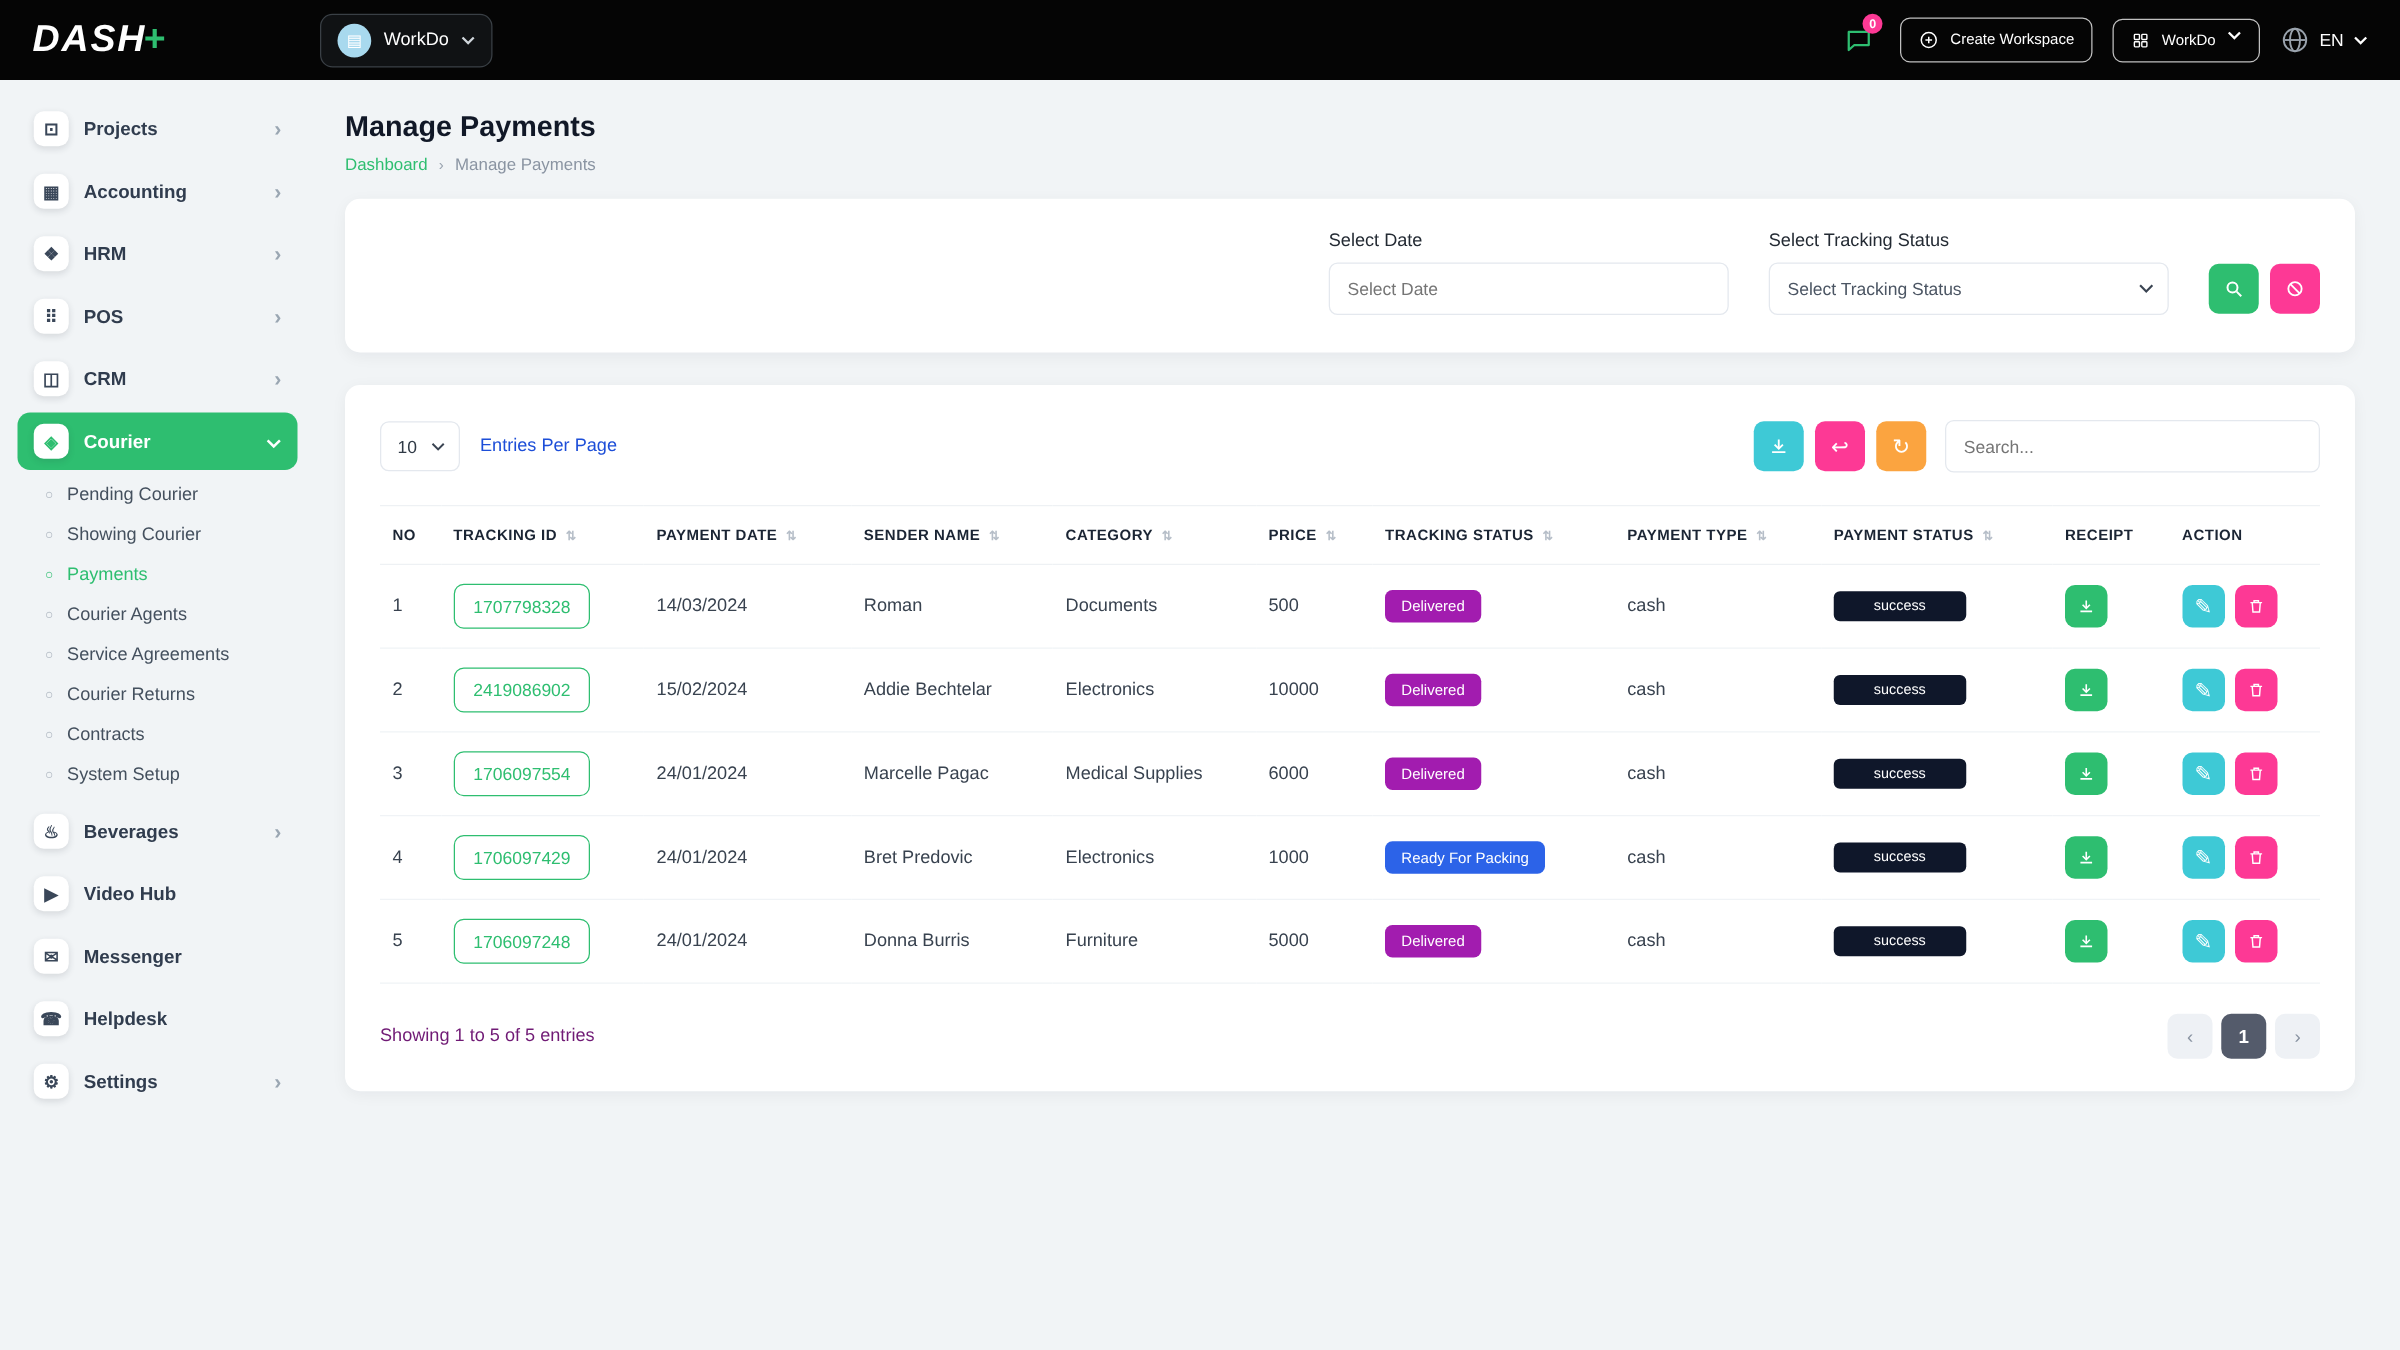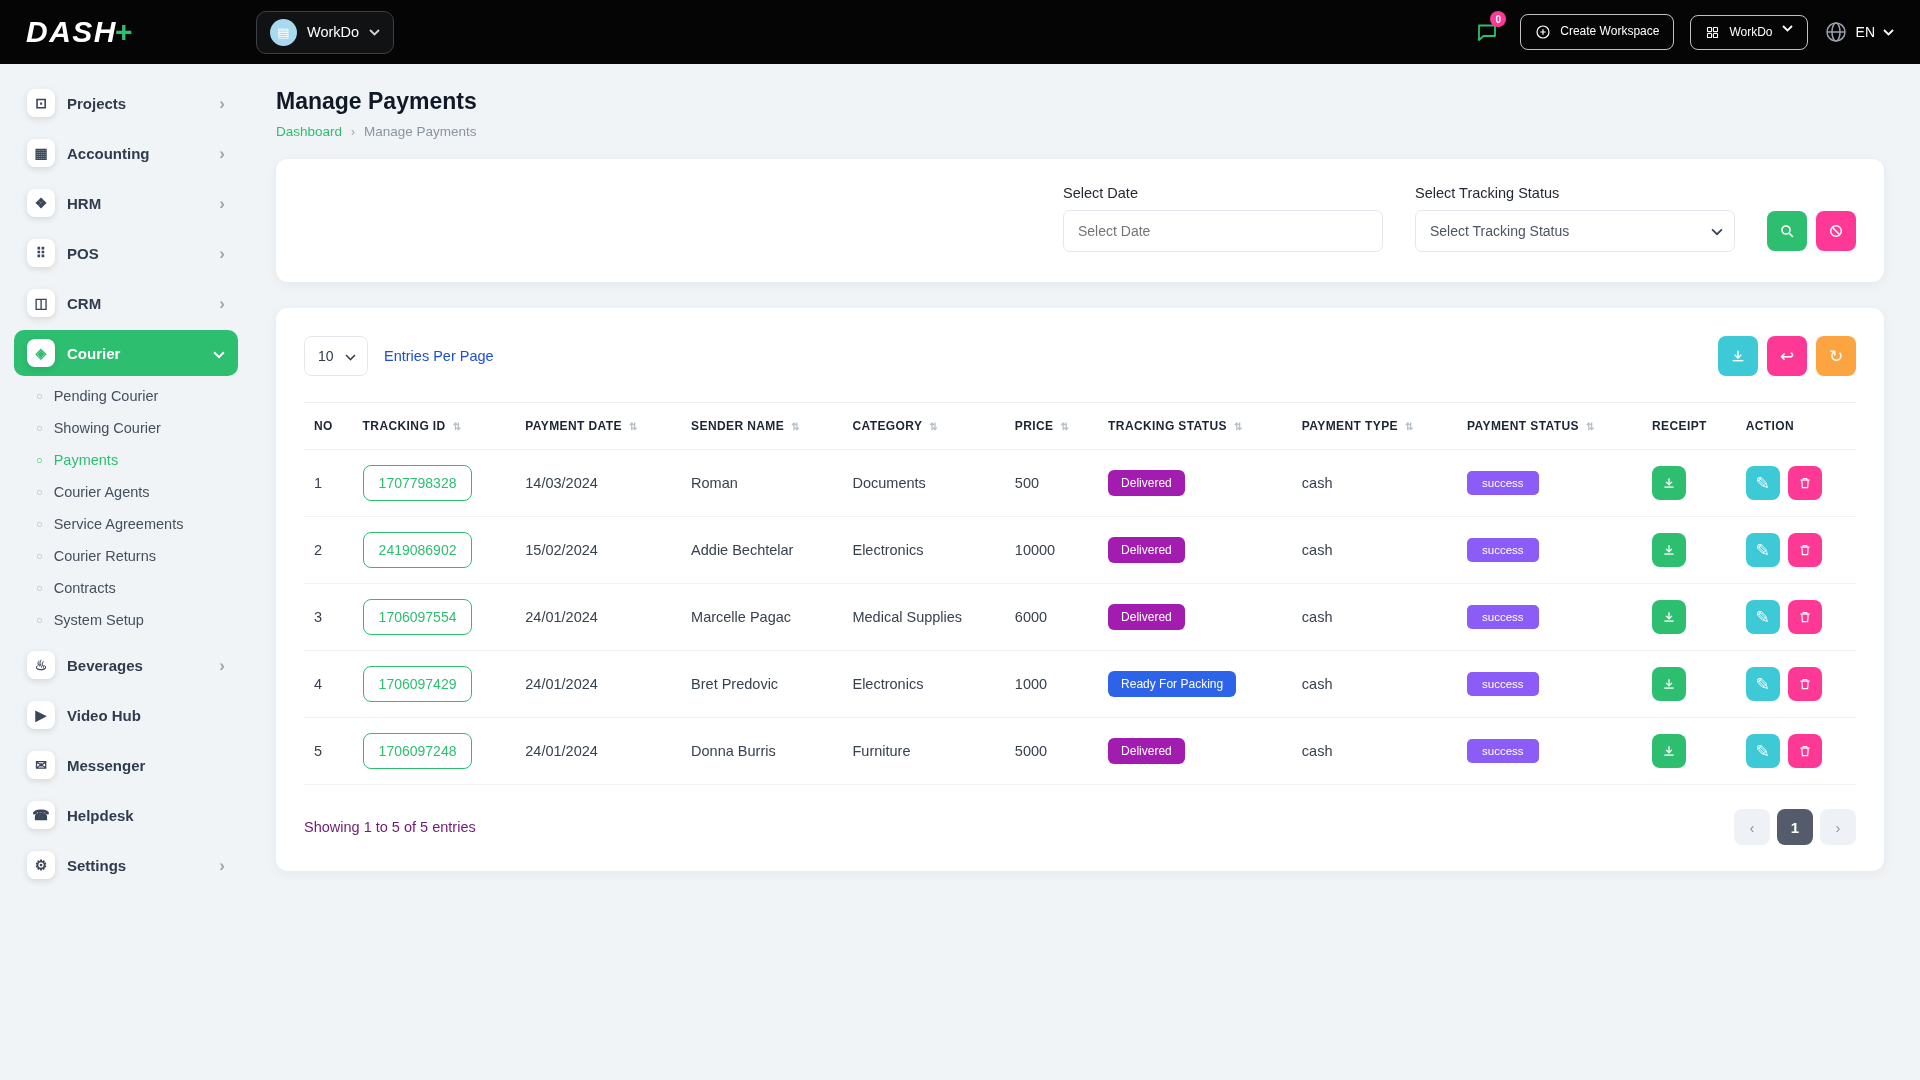--- a/index.html
+++ b/index.html
@@ -75,21 +75,21 @@
 
   table{width:100%;border-collapse:collapse;margin-top:26px}
   th{font-size:12px;font-weight:700;letter-spacing:.4px;text-transform:uppercase;color:#1b2534;text-align:left;padding:16px 10px;border-top:1px solid #eef1f4;border-bottom:1px solid #eef1f4;white-space:nowrap}
   .sort{font-size:10px;color:#b6bec8;margin-left:7px;cursor:pointer}
   td{padding:15px 10px;font-size:14.5px;color:#38424f;border-bottom:1px solid #f0f3f6;vertical-align:middle}
   tr:last-child td{border-bottom:1px solid #f0f3f6}
   .tid{display:inline-block;border:1px solid #2ebe70;color:#2ebe70;padding:9px 15px;border-radius:8px;font-size:14px;background:#fff;cursor:pointer}
   .badge{display:inline-block;padding:6px 13px;border-radius:6px;color:#fff;font-size:12px;white-space:nowrap}
   .badge[data-variant="green"]{background:#a21caf}
   .badge[data-variant="blue"]{background:#2c63e8}
-  .pill-success{display:inline-block;background:#8b5cf6;color:#fff;font-size:11.5px;padding:6px 15px;border-radius:5px}
+  .pill-success{display:inline-block;background:#0f172a;color:#fff;font-size:11.5px;padding:6px 32px;border-radius:5px}
   .action-cell{display:flex;gap:8px;align-items:center}
 
   .table-footer{display:flex;align-items:center;margin-top:24px}
   .showing{font-size:14.5px;color:#701a75}
   .pagination{margin-left:auto;display:flex;gap:7px}
   .page-btn{width:36px;height:36px;border-radius:8px;background:#eef1f5;color:#8a94a2;display:flex;align-items:center;justify-content:center;font-size:15px;cursor:pointer;border:none;font-family:inherit}
   .page-btn.current{background:#545b6b;color:#fff;font-weight:600}
 </style>
 </head>
 <body>
@@ -323,20 +323,21 @@
                 <path d="M7 10l5 5 5-5"></path>
                 <path d="M4 19h16"></path>
               </svg>
           </button>
           <button class="sq-btn md pink">
             <span class="glyph">↩</span>
           </button>
           <button class="sq-btn md orange">
             <span class="glyph">↻</span>
           </button>
+          <input class="search-input" type="text" placeholder="Search..." style="">
         </div>
       </div>
 
       <table>
         <thead>
           <tr>
             <th><span>NO</span></th>
             <th><span>TRACKING ID</span><span class="sort">⇅</span></th>
             <th><span>PAYMENT DATE</span><span class="sort">⇅</span></th>
             <th><span>SENDER NAME</span><span class="sort">⇅</span></th>

